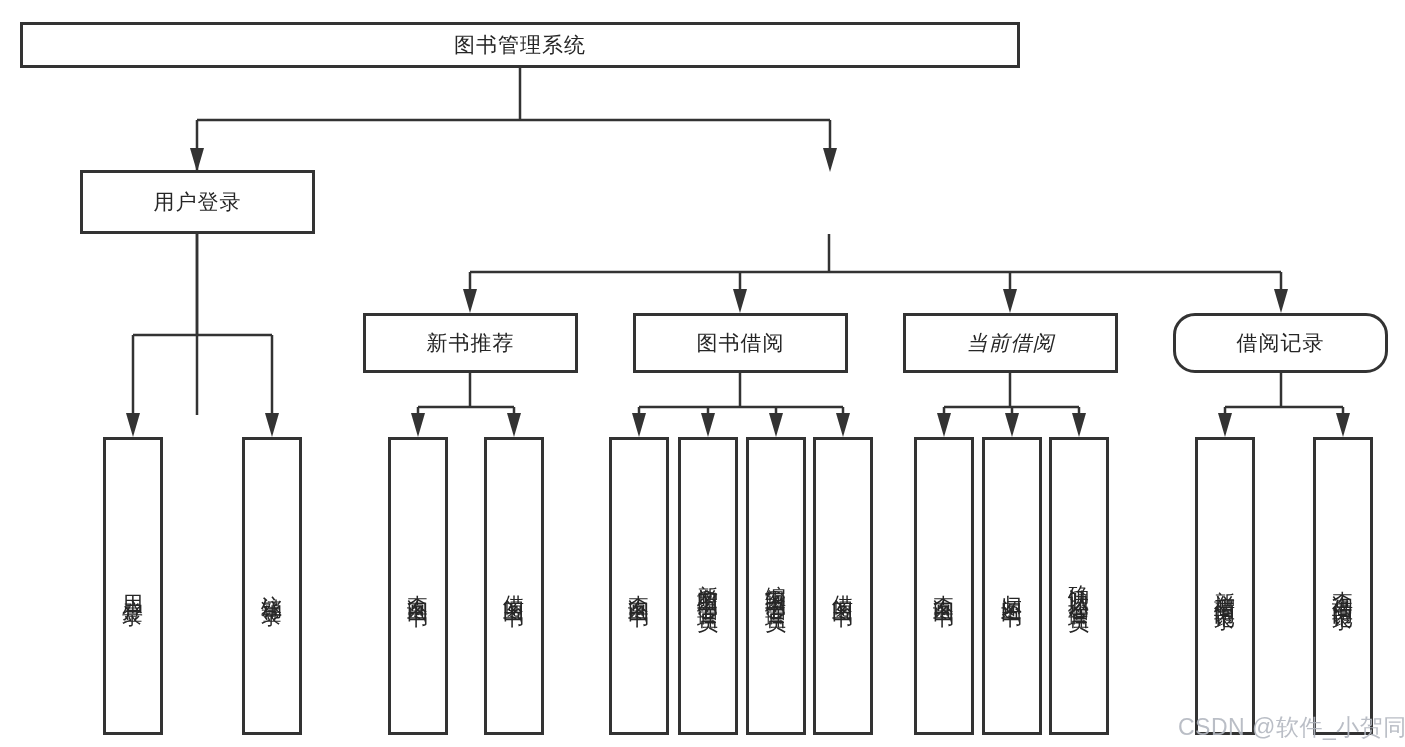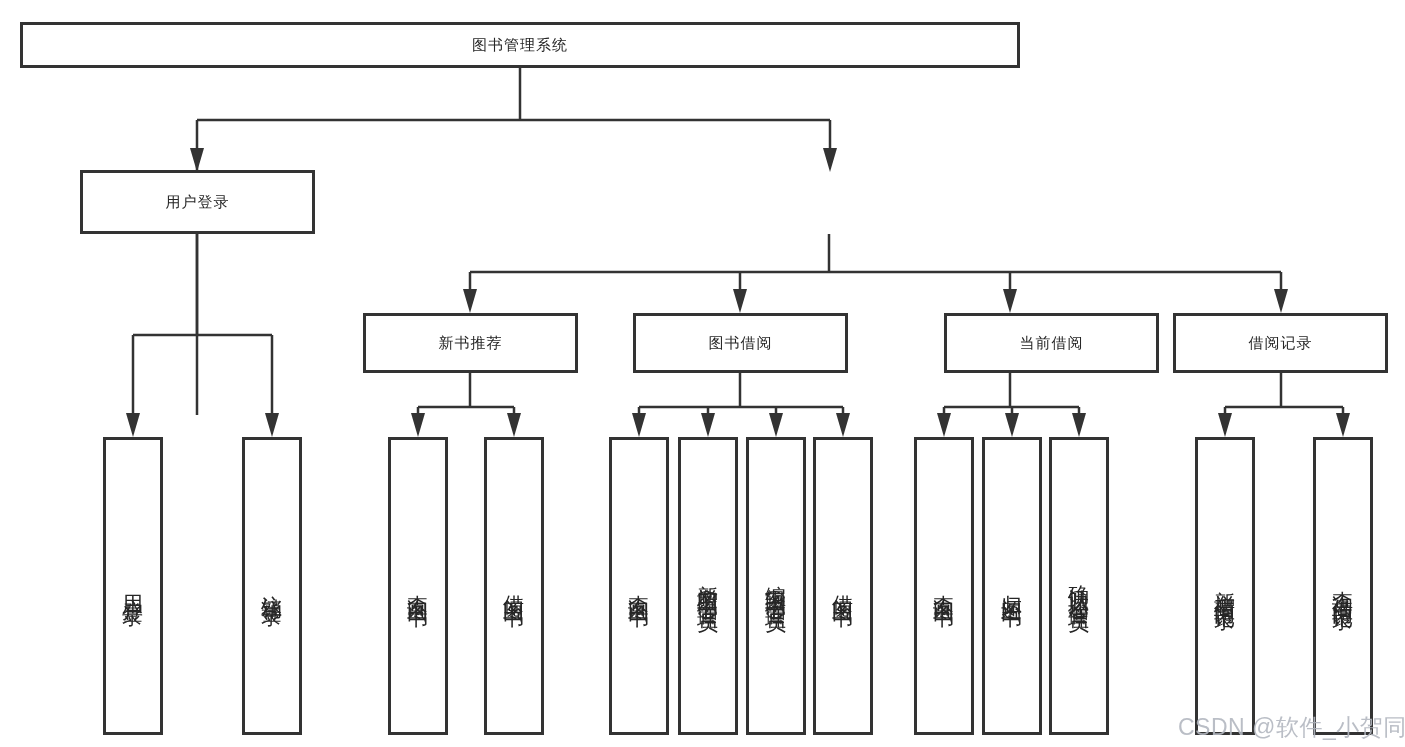--- a/index.html
+++ b/index.html
@@ -13,40 +13,40 @@
   #wires{position:absolute;left:0;top:0;width:1405px;height:747px;z-index:1;}
   .node{
     position:absolute;
     box-sizing:border-box;
     border:3px solid #333333;
     background:#ffffff;
     display:flex;align-items:center;justify-content:center;
     color:#262626;
     z-index:2;
   }
-  .h-node{font-size:15px;letter-spacing:1px;text-align:center;}
+  .h-node{font-size:21px;letter-spacing:1px;text-align:center;}
   .v-node{
     writing-mode:vertical-rl;
     text-orientation:mixed;
     font-size:21px;
     letter-spacing:4px;
     line-height:1;
     text-align:center;
   }
   
   .n-root{left:20px;top:22px;width:1000px;height:46px;}
   
   .n-user-login{left:80px;top:170px;width:235px;height:64px;}
   .n-book-mgmt{left:710px;top:170px;width:238px;height:64px;}
   
   .n-l3{top:313px;width:215px;height:60px;}
   .n-new-books{left:363px;}
   .n-book-borrow{left:633px;}
-  .n-current-borrow{left:944px;}
-  .n-borrow-records{left:1173px;}
+  .n-current-borrow{left:903px;font-style:italic;}
+  .n-borrow-records{left:1173px;border-radius:22px;}
   
   .n-leaf{top:437px;width:60px;height:298px;}
   .n-leaf-user-login{left:103px;}
   .n-leaf-logout{left:242px;}
   .n-nb-query{left:388px;}
   .n-nb-borrow{left:484px;}
   .n-bb-query{left:609px;}
   .n-bb-add{left:678px;}
   .n-bb-edit{left:746px;}
   .n-bb-borrow{left:813px;}

